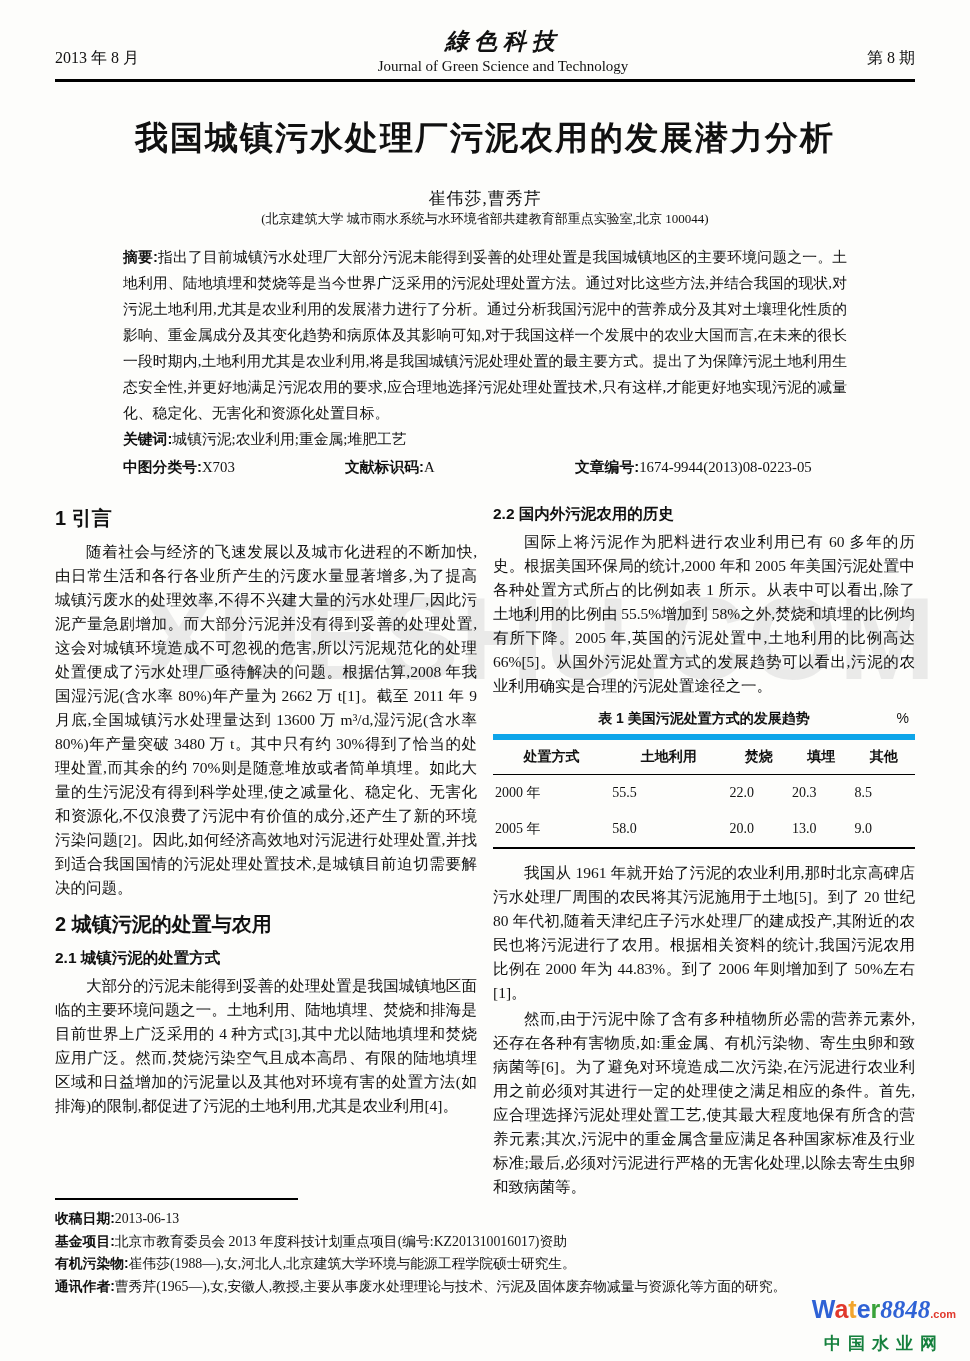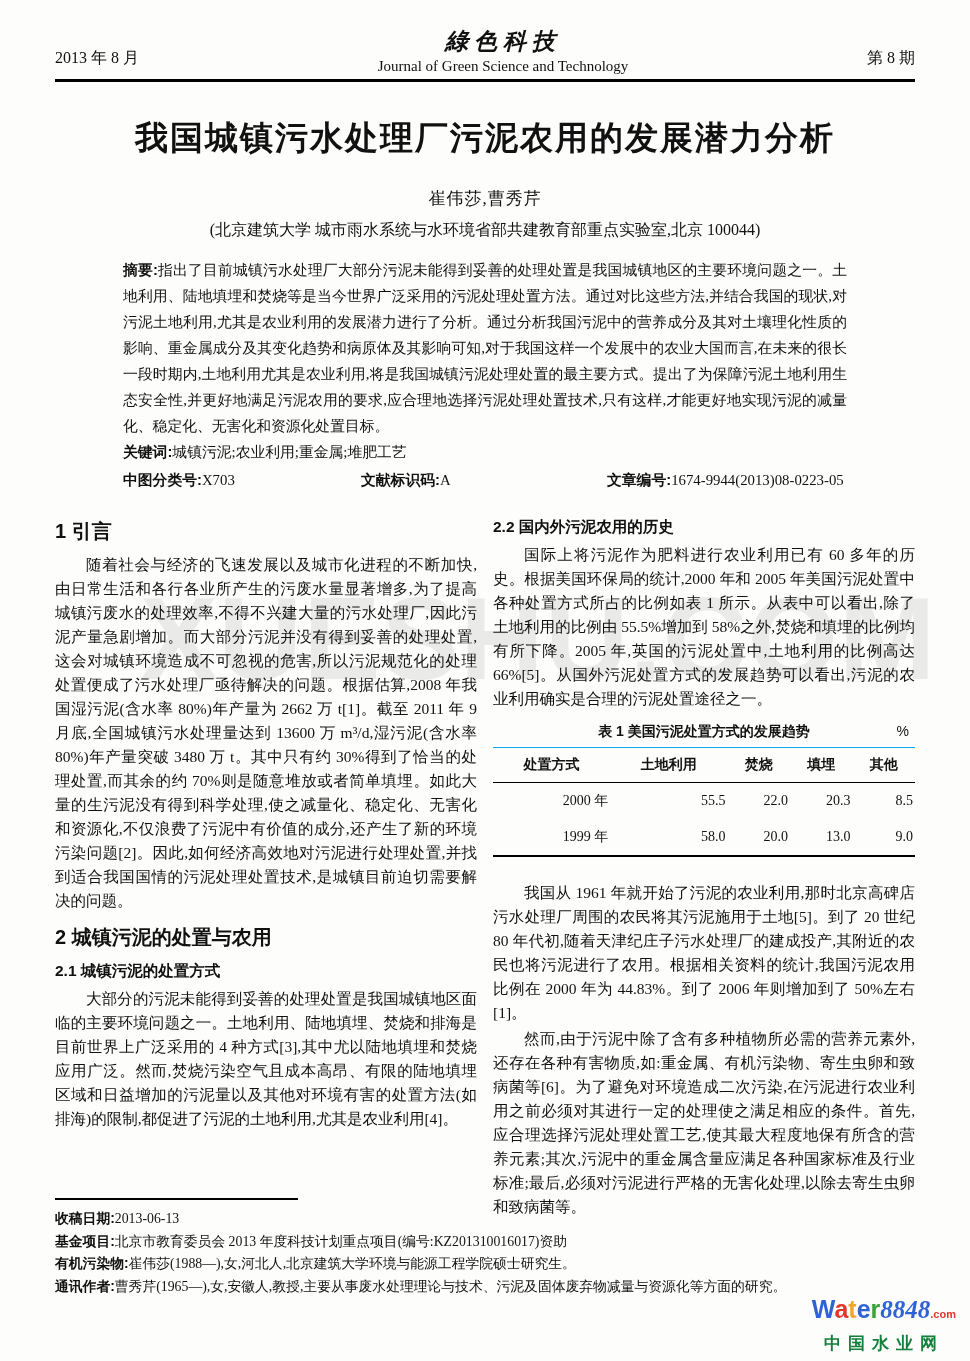--- a/index.html
+++ b/index.html
@@ -21,47 +21,47 @@
   .jname-cn{font-size:23px;font-weight:bold;font-style:italic;letter-spacing:6px;font-family:"Liberation Serif",serif;}
   .jname-en{font-size:15px;margin-top:1px;}
   .head-rule{border-top:3px solid #000;margin-top:4px;}
   
   .atitle{
     text-align:center;font-size:33px;font-weight:bold;
     letter-spacing:2px;margin:34px 0 0 0;
     font-family:"Liberation Sans","DejaVu Sans",sans-serif;
   }
   .authors{text-align:center;font-size:17px;margin-top:26px;letter-spacing:1px;}
-  .affil{text-align:center;font-size:16px;margin-top:10px;}
+  .affil{text-align:center;font-size:13px;margin-top:0;}
   
   .meta{margin:16px 68px 0 68px;font-size:14.8px;line-height:26px;text-align:justify;}
   .lbl{font-weight:bold;font-family:"Liberation Sans","DejaVu Sans",sans-serif;}
   .meta p{margin:0;}
-  .class-row{display:flex;margin-top:2px;gap:16px;}
+  .class-row{display:flex;margin-top:2px;}
   .class-item1{width:222px;}
   .class-item2{width:230px;}
   .class-item3{flex:1;}
   
   .columns{display:flex;gap:16px;margin-top:14px;position:relative;z-index:1;}
   .col{width:422px;font-size:15.5px;line-height:24px;text-align:justify;}
   .col p{margin:0 0 2px 0;text-indent:2em;}
   .sec-h1{font-size:20px;font-weight:bold;margin:12px 0 10px 0;font-family:"Liberation Sans","DejaVu Sans",sans-serif;}
   .sec-h2{font-size:15.5px;font-weight:bold;margin:8px 0 4px 0;font-family:"Liberation Sans","DejaVu Sans",sans-serif;}
   
-  .tblwrap{margin:8px 0 24px 0;}
+  .tblwrap{margin:8px 0 12px 0;}
   .tbl-caption{position:relative;text-align:center;font-size:14px;font-weight:bold;
     font-family:"Liberation Sans","DejaVu Sans",sans-serif;margin-bottom:4px;}
   .tbl-unit{position:absolute;right:6px;top:0;font-weight:normal;font-size:14px;}
   table.t1{width:100%;border-collapse:collapse;font-size:14px;}
   table.t1 th{
-    border-top:1px solid #0ea5e9;border-bottom:1px solid #000;
+    border-top:6px solid #0ea5e9;border-bottom:1px solid #000;
     font-weight:bold;font-family:Liberation Mono, monospace;
     padding:5px 2px;text-align:center;
   }
-  table.t1 td{padding:6px 2px;text-align:right;}
+  table.t1 td{padding:6px 2px;text-align:left;}
   table.t1 tr.last td{border-bottom:2px solid #000;}
   
   .pfoot{position:absolute;left:55px;right:55px;top:1198px;z-index:1;}
   .foot-rule{width:243px;border-top:2px solid #000;margin-bottom:8px;}
   .fline{font-size:13.8px;line-height:22.5px;}
   
   .watermark{
     position:absolute;left:140px;top:572px;z-index:0;
     font-size:116px;font-weight:bold;letter-spacing:1px;
     font-family:"Liberation Sans","DejaVu Sans",sans-serif;
@@ -136,21 +136,21 @@
           </thead>
           <tbody>
             <tr>
               <td>2000 年</td>
               <td>55.5</td>
               <td>22.0</td>
               <td>20.3</td>
               <td>8.5</td>
             </tr>
             <tr class="last">
-              <td>1999 年</td>
+              <td>2005 年</td>
               <td>58.0</td>
               <td>20.0</td>
               <td>13.0</td>
               <td>9.0</td>
             </tr>
           </tbody>
         </table>
       </div>
 
       <p>我国从 1961 年就开始了污泥的农业利用,那时北京高碑店污水处理厂周围的农民将其污泥施用于土地[5]。到了 20 世纪 80 年代初,随着天津纪庄子污水处理厂的建成投产,其附近的农民也将污泥进行了农用。根据相关资料的统计,我国污泥农用比例在 2000 年为 44.83%。到了 2006 年则增加到了 50%左右[1]。</p>

